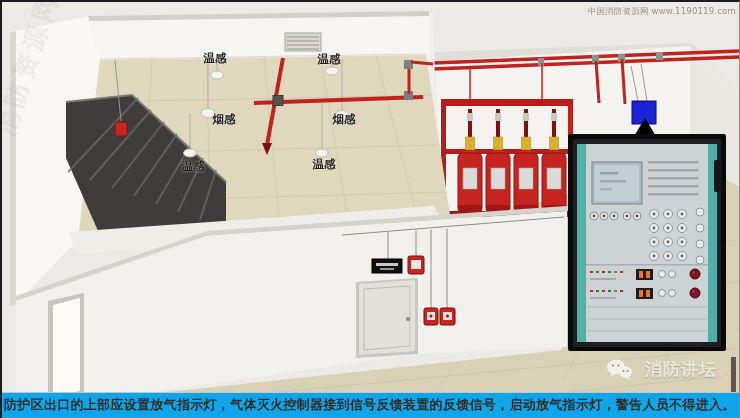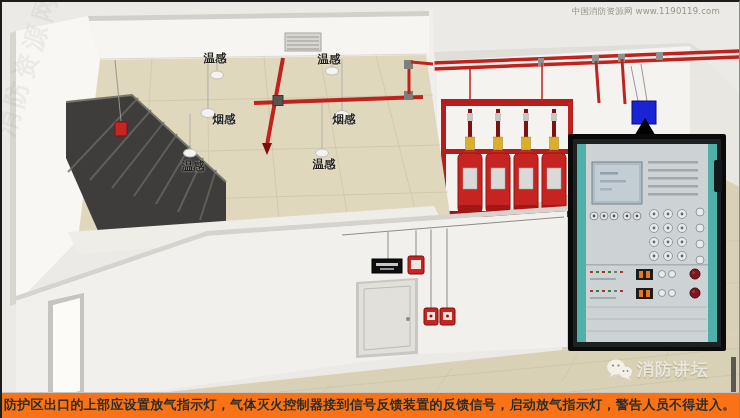--- a/index.html
+++ b/index.html
@@ -4,44 +4,44 @@
 <style>
   html,body{margin:0;padding:0;background:#f4f3f0;}
   .stage{
     position:relative;width:740px;height:418px;overflow:hidden;
     background:#eceae6;box-sizing:border-box;
     border-top:2px solid #1c1c1c;border-left:2px solid #1c1c1c;border-right:1px solid #8a8a86;
     font-family:"DejaVu Sans","Liberation Sans",sans-serif;
   }
   .scene-svg{position:absolute;left:0;top:0;}
   .wm-top{
-    position:absolute;top:4px;right:19px;font-size:8.5px;color:#97948e;
+    position:absolute;top:4px;right:3px;font-size:8.5px;color:#97948e;
     letter-spacing:0.2px;white-space:nowrap;
   }
   .wm-side{
     position:absolute;left:-14px;top:128px;font-size:25px;letter-spacing:5px;
     color:rgba(130,128,118,0.10);transform:rotate(-72deg);transform-origin:left top;
     font-weight:700;white-space:nowrap;
   }
   .sensor-label{
     position:absolute;transform:translate(-50%,-50%);
     font-size:11.5px;font-weight:700;color:#1f1e1c;white-space:nowrap;
     text-shadow:0 0 2px rgba(255,255,255,0.75);
     text-align:center;
   }
   .caption-bar{
-    position:absolute;left:0;right:0;bottom:0;height:25px;background:#f97316;
+    position:absolute;left:0;right:0;bottom:0;height:25px;background:#0ea5e9;
     border-top:1px solid #c8c6c1;
   }
   .caption-text{
     display:block;padding-left:2px;line-height:24px;font-size:13px;font-weight:700;
     letter-spacing:0.3px;color:#2e2c29;white-space:nowrap;
   }
   .wm-wechat{
-    position:absolute;left:604px;top:356px;display:flex;align-items:flex-end;gap:4px;
+    position:absolute;left:604px;top:356px;display:flex;align-items:flex-end;gap:12px;
   }
   .wm-wechat-text{
     font-size:17px;font-weight:700;color:rgba(238,235,226,0.92);
     text-shadow:0 1px 1px rgba(130,125,110,0.55);letter-spacing:1px;white-space:nowrap;
   }
   .right-bar{
     position:absolute;left:729px;top:355px;width:5px;height:42px;background:#4b4a46;opacity:0.9;
   }
 </style>
 </head>

